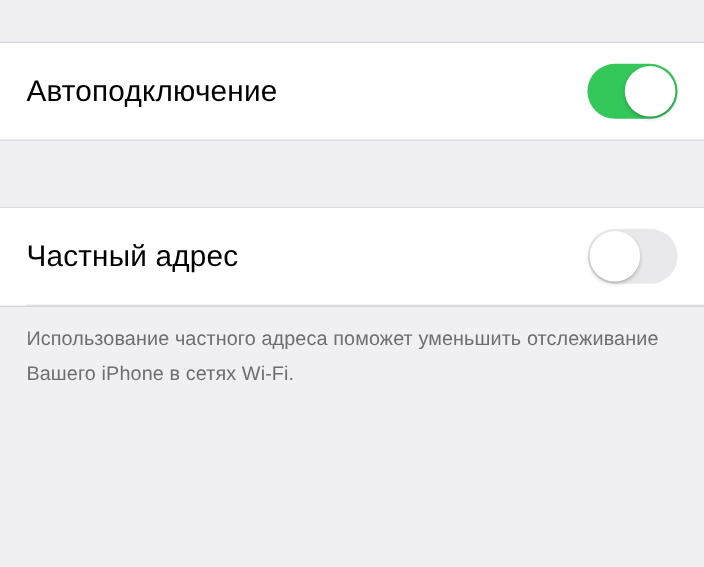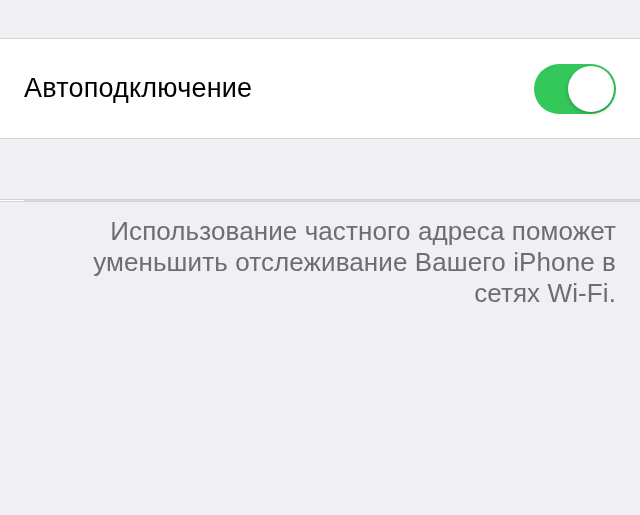--- a/index.html
+++ b/index.html
@@ -23,21 +23,21 @@
     }
     .spacer-mid {
       height: 60px;
       background: #efeff4;
     }
     .row {
       display: flex;
       align-items: center;
       justify-content: space-between;
       padding: 0 24px;
-      height: 99px;
+      height: 88px;
       background: #ffffff;
     }
     .row-label {
       font-size: 27px;
       font-weight: 400;
       color: #000000;
       letter-spacing: 0.2px;
     }
     .row-value {
       font-size: 27px;
@@ -77,25 +77,24 @@
       box-shadow: 0 2px 4px rgba(0,0,0,0.2), 0 1px 1px rgba(0,0,0,0.08);
     }
     .switch-on .switch-knob {
       right: 2px;
     }
     .switch-off .switch-knob {
       left: 2px;
     }
     .footer {
       padding: 14px 24px 0 24px;
-      font-size: 26px;
+      font-size: 18px;
       line-height: 31px;
       color: #6d6d72;
       letter-spacing: 0.1px;
-      text-align: right;
     }
   </style>
 </head>
 <body>
 
 <div class="spacer-top"></div>
 <div class="outer-divider"></div>
 
 <div class="section">
   <div class="row">
@@ -104,18 +103,24 @@
       <div class="switch-knob"></div>
     </div>
   </div>
 </div>
 
 <div class="outer-divider"></div>
 <div class="spacer-mid"></div>
 <div class="outer-divider"></div>
 
 <div class="section">
+  <div class="row">
+    <span class="row-label">Частный адрес</span>
+    <div class="switch switch-off">
+      <div class="switch-knob"></div>
+    </div>
+  </div>
   <div class="divider"></div>
 </div>
 
 <div class="outer-divider"></div>
 
 <div class="footer">Использование частного адреса поможет уменьшить отслеживание Вашего iPhone в сетях Wi-Fi.</div>
 
 </body></html>

